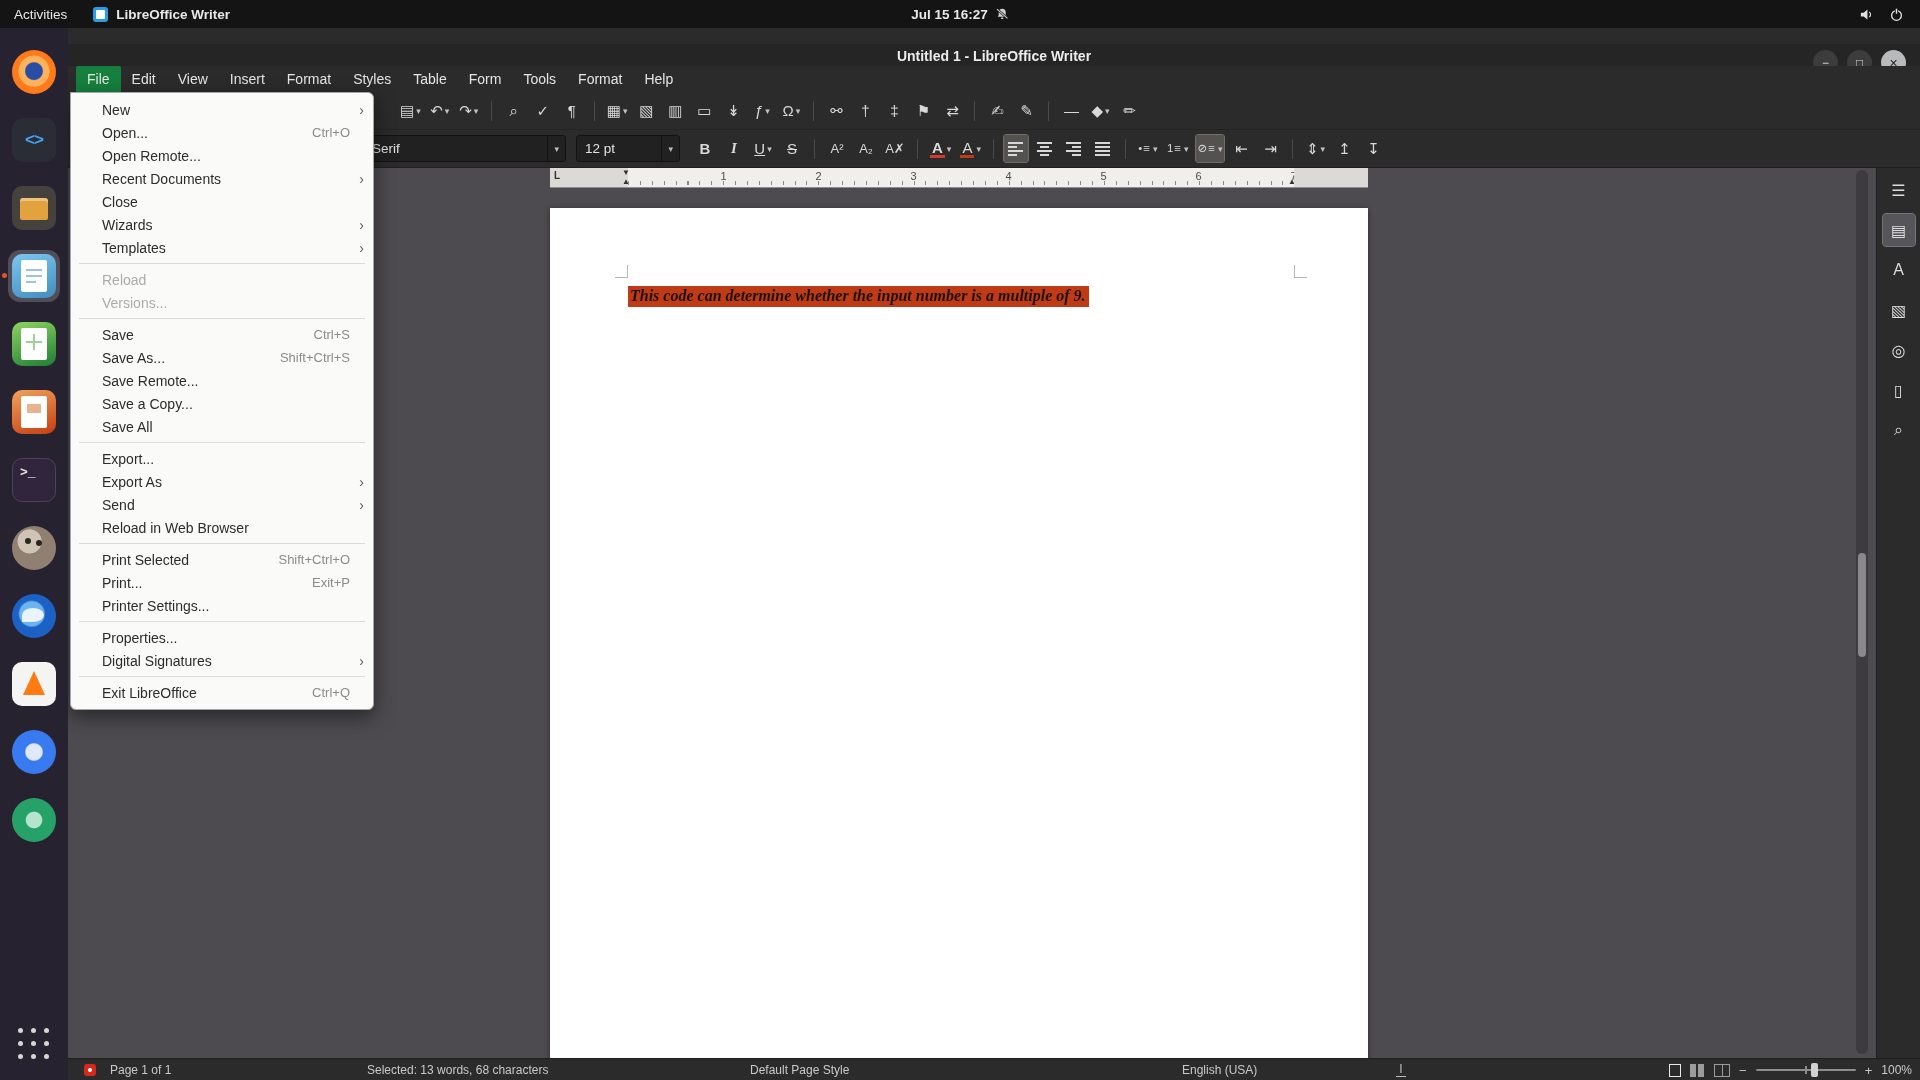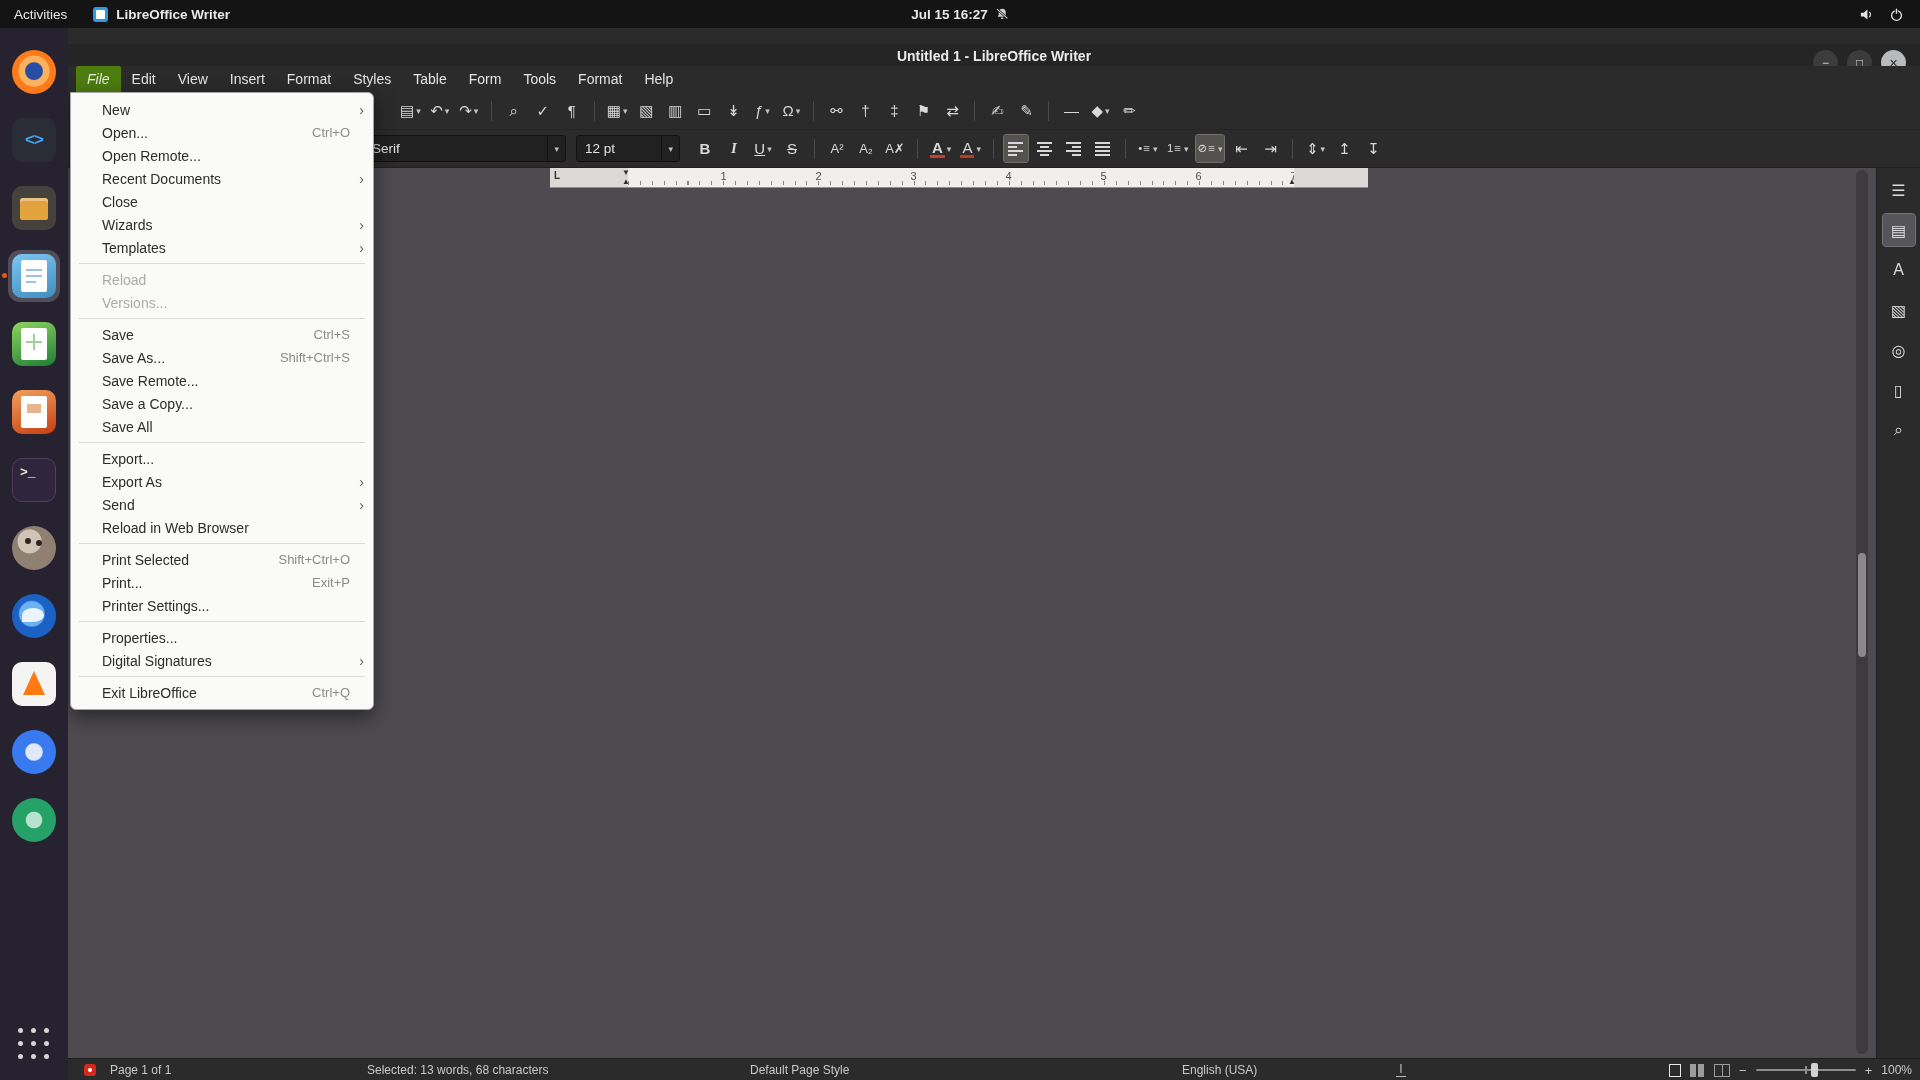--- a/index.html
+++ b/index.html
@@ -64,21 +64,21 @@
               border-bottom:1px solid #1d1d1d; display:flex; align-items:center; justify-content:center;margin-top:16px; }
   .title-text { color:#ececec; font-size:14px; font-weight:bold; }
   .win-btns { position:absolute; right:14px; top:6px; display:flex; gap:9px; }
   .win-btn { width:25px; height:25px; border-radius:50%; background:#3c3c3c; color:#d9d9d9;
              display:flex; align-items:center; justify-content:center; font-size:12px; }
   .win-btn.close { background:#b9babc; color:#242424; font-size:14px; }
 
   .menubar { position:absolute; left:0; top:38px; width:100%; height:26px; display:flex;
              align-items:stretch; padding-left:8px; background:#2b2b2b; }
   .mb-item { display:flex; align-items:center; padding:0 11px; color:#e4e4e4; font-size:14px; }
-  .mb-item.active { background:#4d7c0f; border-radius:2px 2px 0 0;font-style:italic; }
+  .mb-item.active { background:#15803d; border-radius:2px 2px 0 0; }
 
   .tbrow { position:absolute; width:100%; display:flex; align-items:center; background:#2b2b2b; }
   .toolbar   { top:64px;  height:38px; padding-left:330px; gap:5px; border-bottom:1px solid #242424; }
   .formatbar { top:102px; height:38px; padding-left:232px; gap:5px; border-bottom:1px solid #202020; }
 
   .tbi { display:inline-flex; align-items:center; justify-content:center; min-width:24px; height:27px;
          color:#d9d9d9; font-size:15px; border-radius:2px; padding:0 2px; position:relative; }
   .tbi .glyph { line-height:1; }
   .tbi .dd { display:none; font-size:9px; color:#c2c2c2; margin-left:2px; }
   .tbi.dropdown .dd { display:inline-block; }
@@ -553,20 +553,25 @@
             <span>4</span>
             <span>5</span>
             <span>6</span>
             <span>7</span>
         </span>
         <span class="ind tl" data-name="first-line-indent-marker">▼</span>
         <span class="ind bl" data-name="left-indent-marker">▲</span>
         <span class="ind br" data-name="right-indent-marker">▲</span>
       </div>
 
+      <div class="page" data-name="document-page">
+        <span class="crop tl" data-name="text-boundary-corner"></span>
+        <span class="crop tr" data-name="text-boundary-corner"></span>
+        <span class="seltext" data-name="document-selected-text">This code can determine whether the input number is a multiple of 9.</span>
+      </div>
 
       <div class="vscroll" data-name="vertical-scrollbar">
         <span class="thumb" data-name="scrollbar-thumb"></span>
       </div>
 
       <div class="sidestrip" data-name="sidebar-tab-strip">
         <span class="side-ic" data-name="sidebar-settings-icon">
             <span class="glyph">☰</span>
           </span>
           <span class="side-ic active" data-name="properties-deck-icon">

